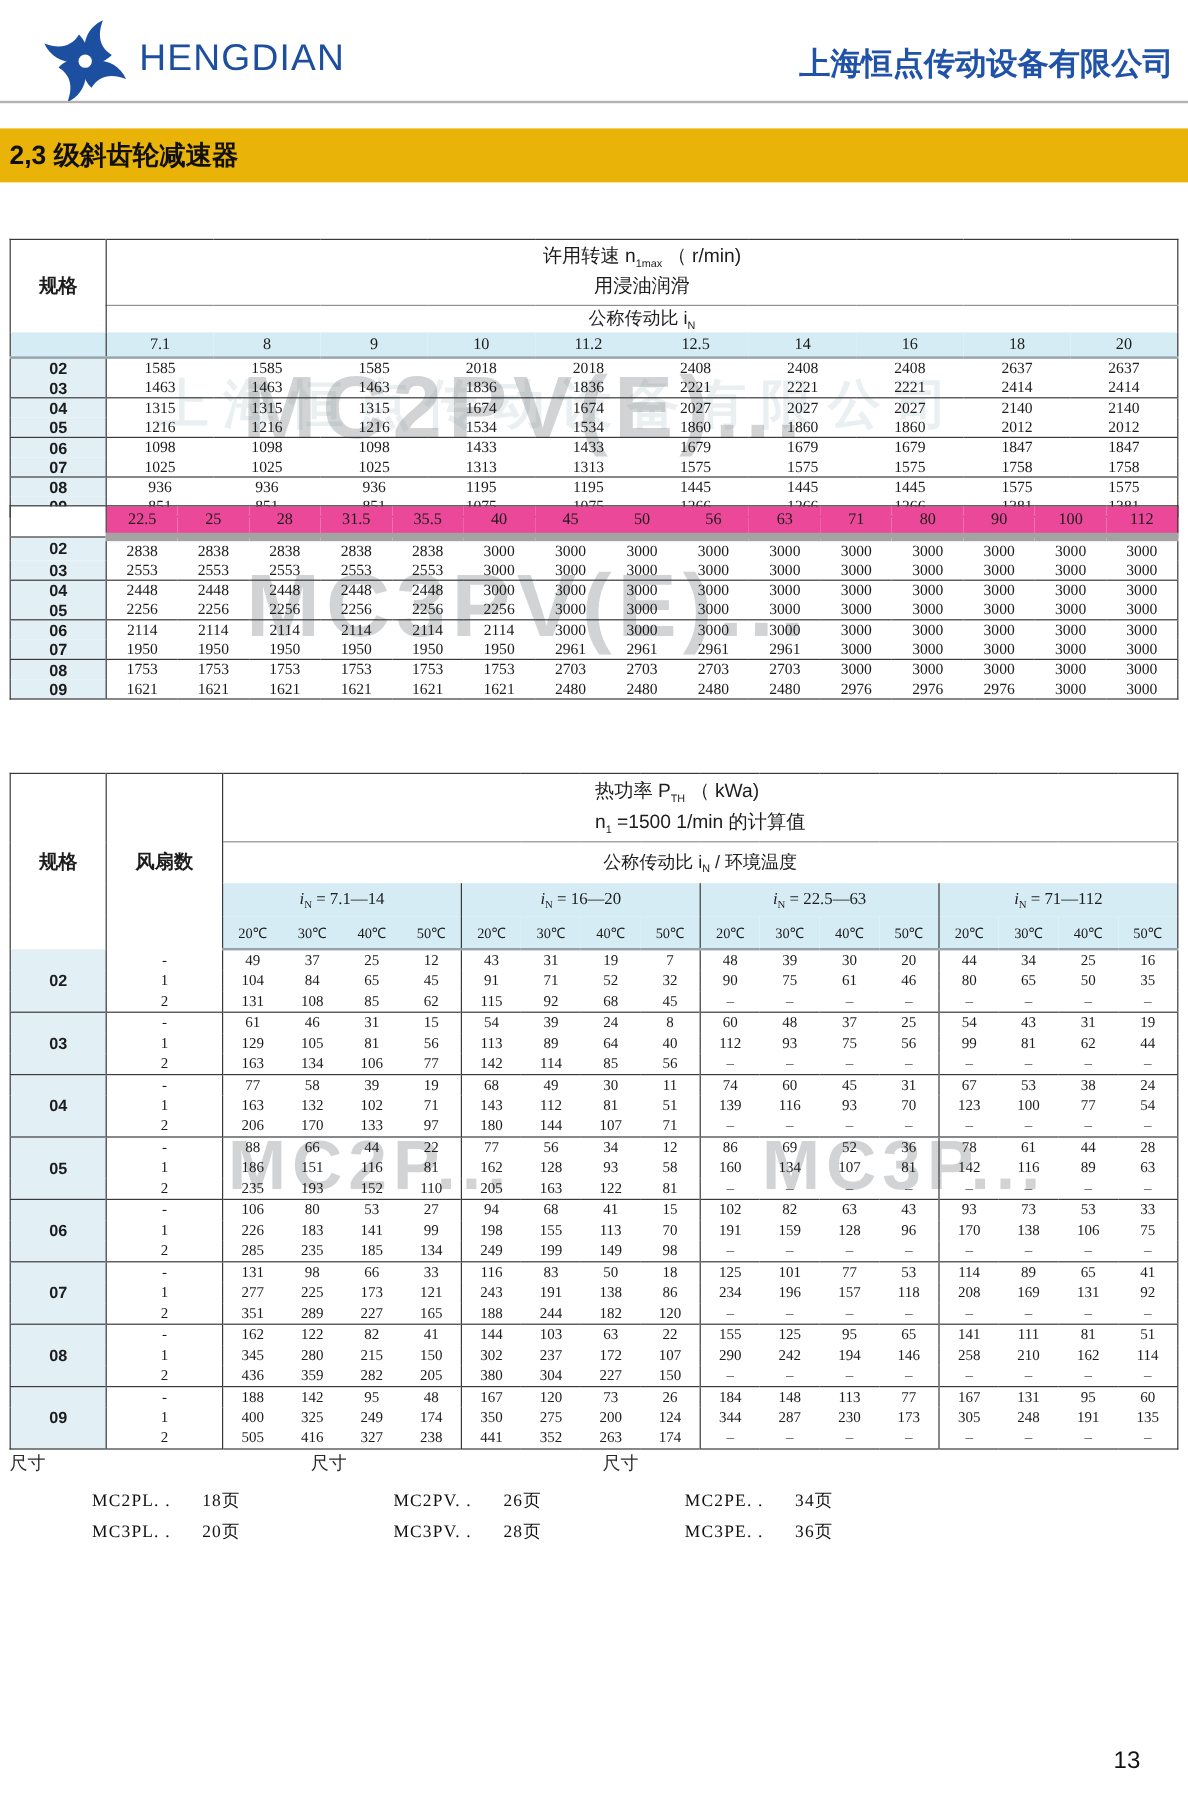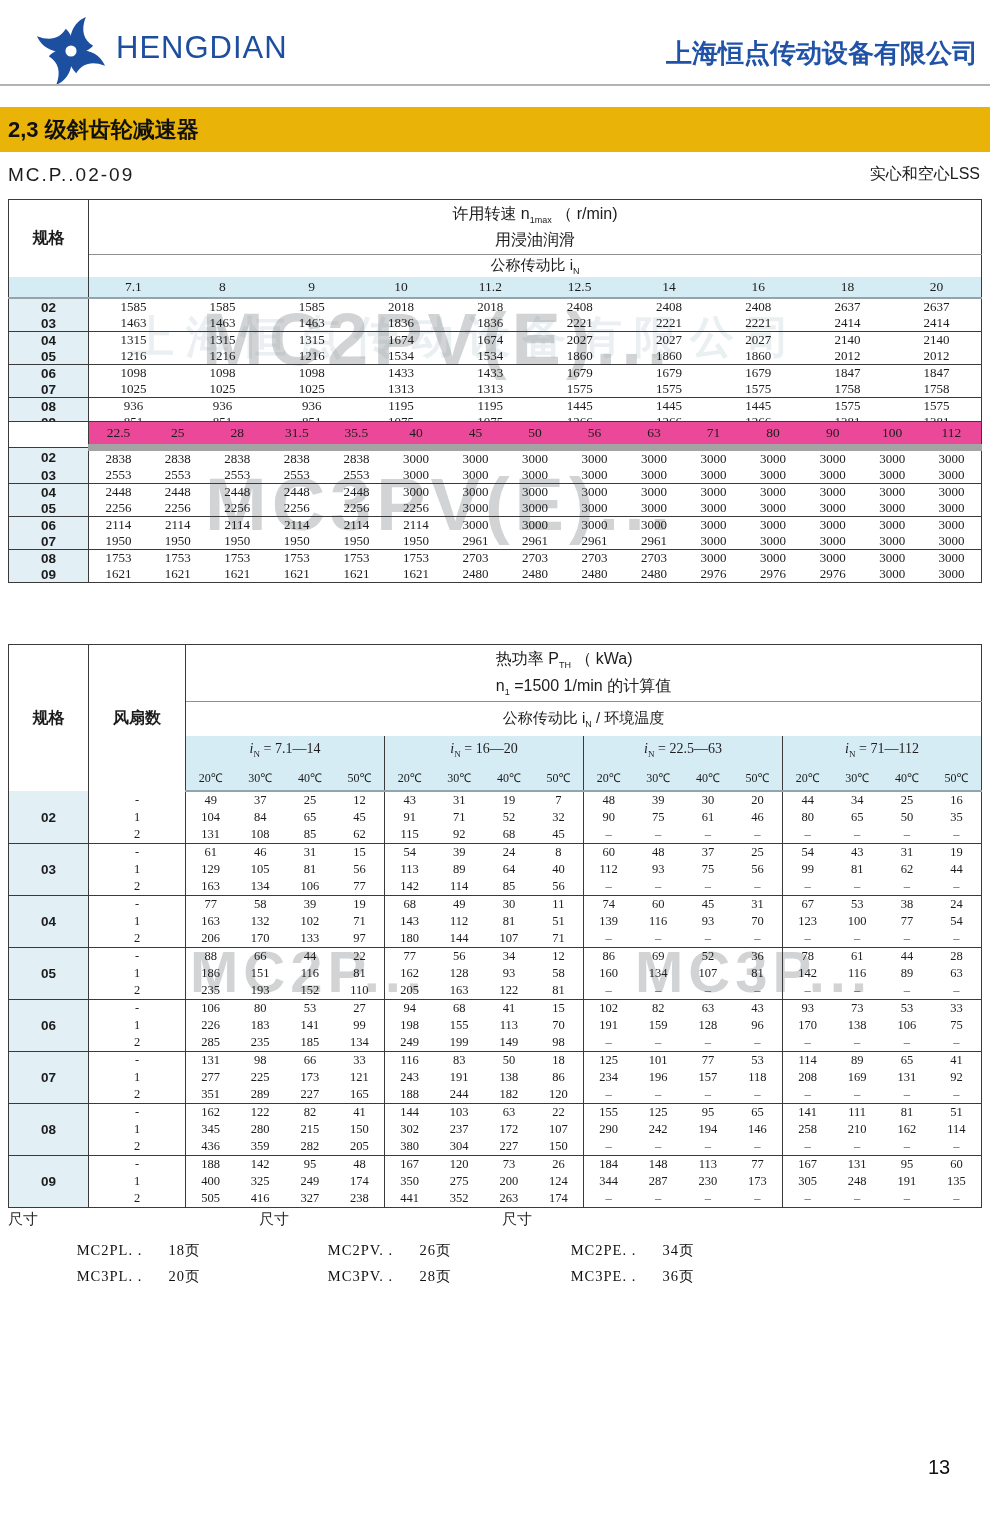--- a/index.html
+++ b/index.html
@@ -100,24 +100,20 @@
       <circle cx="50" cy="50" r="16"></circle>
     </g>
     <circle cx="50" cy="50" r="7.5" fill="#ffffff"></circle>
   </svg>
   <div class="logo-text">HENGDIAN</div>
   <div class="company">上海恒点传动设备有限公司</div>
   <div class="hdr-rule"></div>
 
   <div class="titlebar">2,3 级斜齿轮减速器</div>
 
-  <div class="modelline">
-    <span class="model-left">MC.P..02-09</span>
-    <span class="model-right">实心和空心LSS</span>
-  </div>
 
   <div class="wm-cn" id="wmcn">上海恒点传动设备有限公司</div>
   <div class="wm" id="wm1">MC2PV(E)...</div>
   <div class="wm" id="wm2">MC3PV(E)...</div>
   <div class="wm" id="wm3">MC2P...</div>
   <div class="wm" id="wm4">MC3P...</div>
 
   <table class="tbl" id="t1">
     <colgroup>
       <col style="width:80px">

